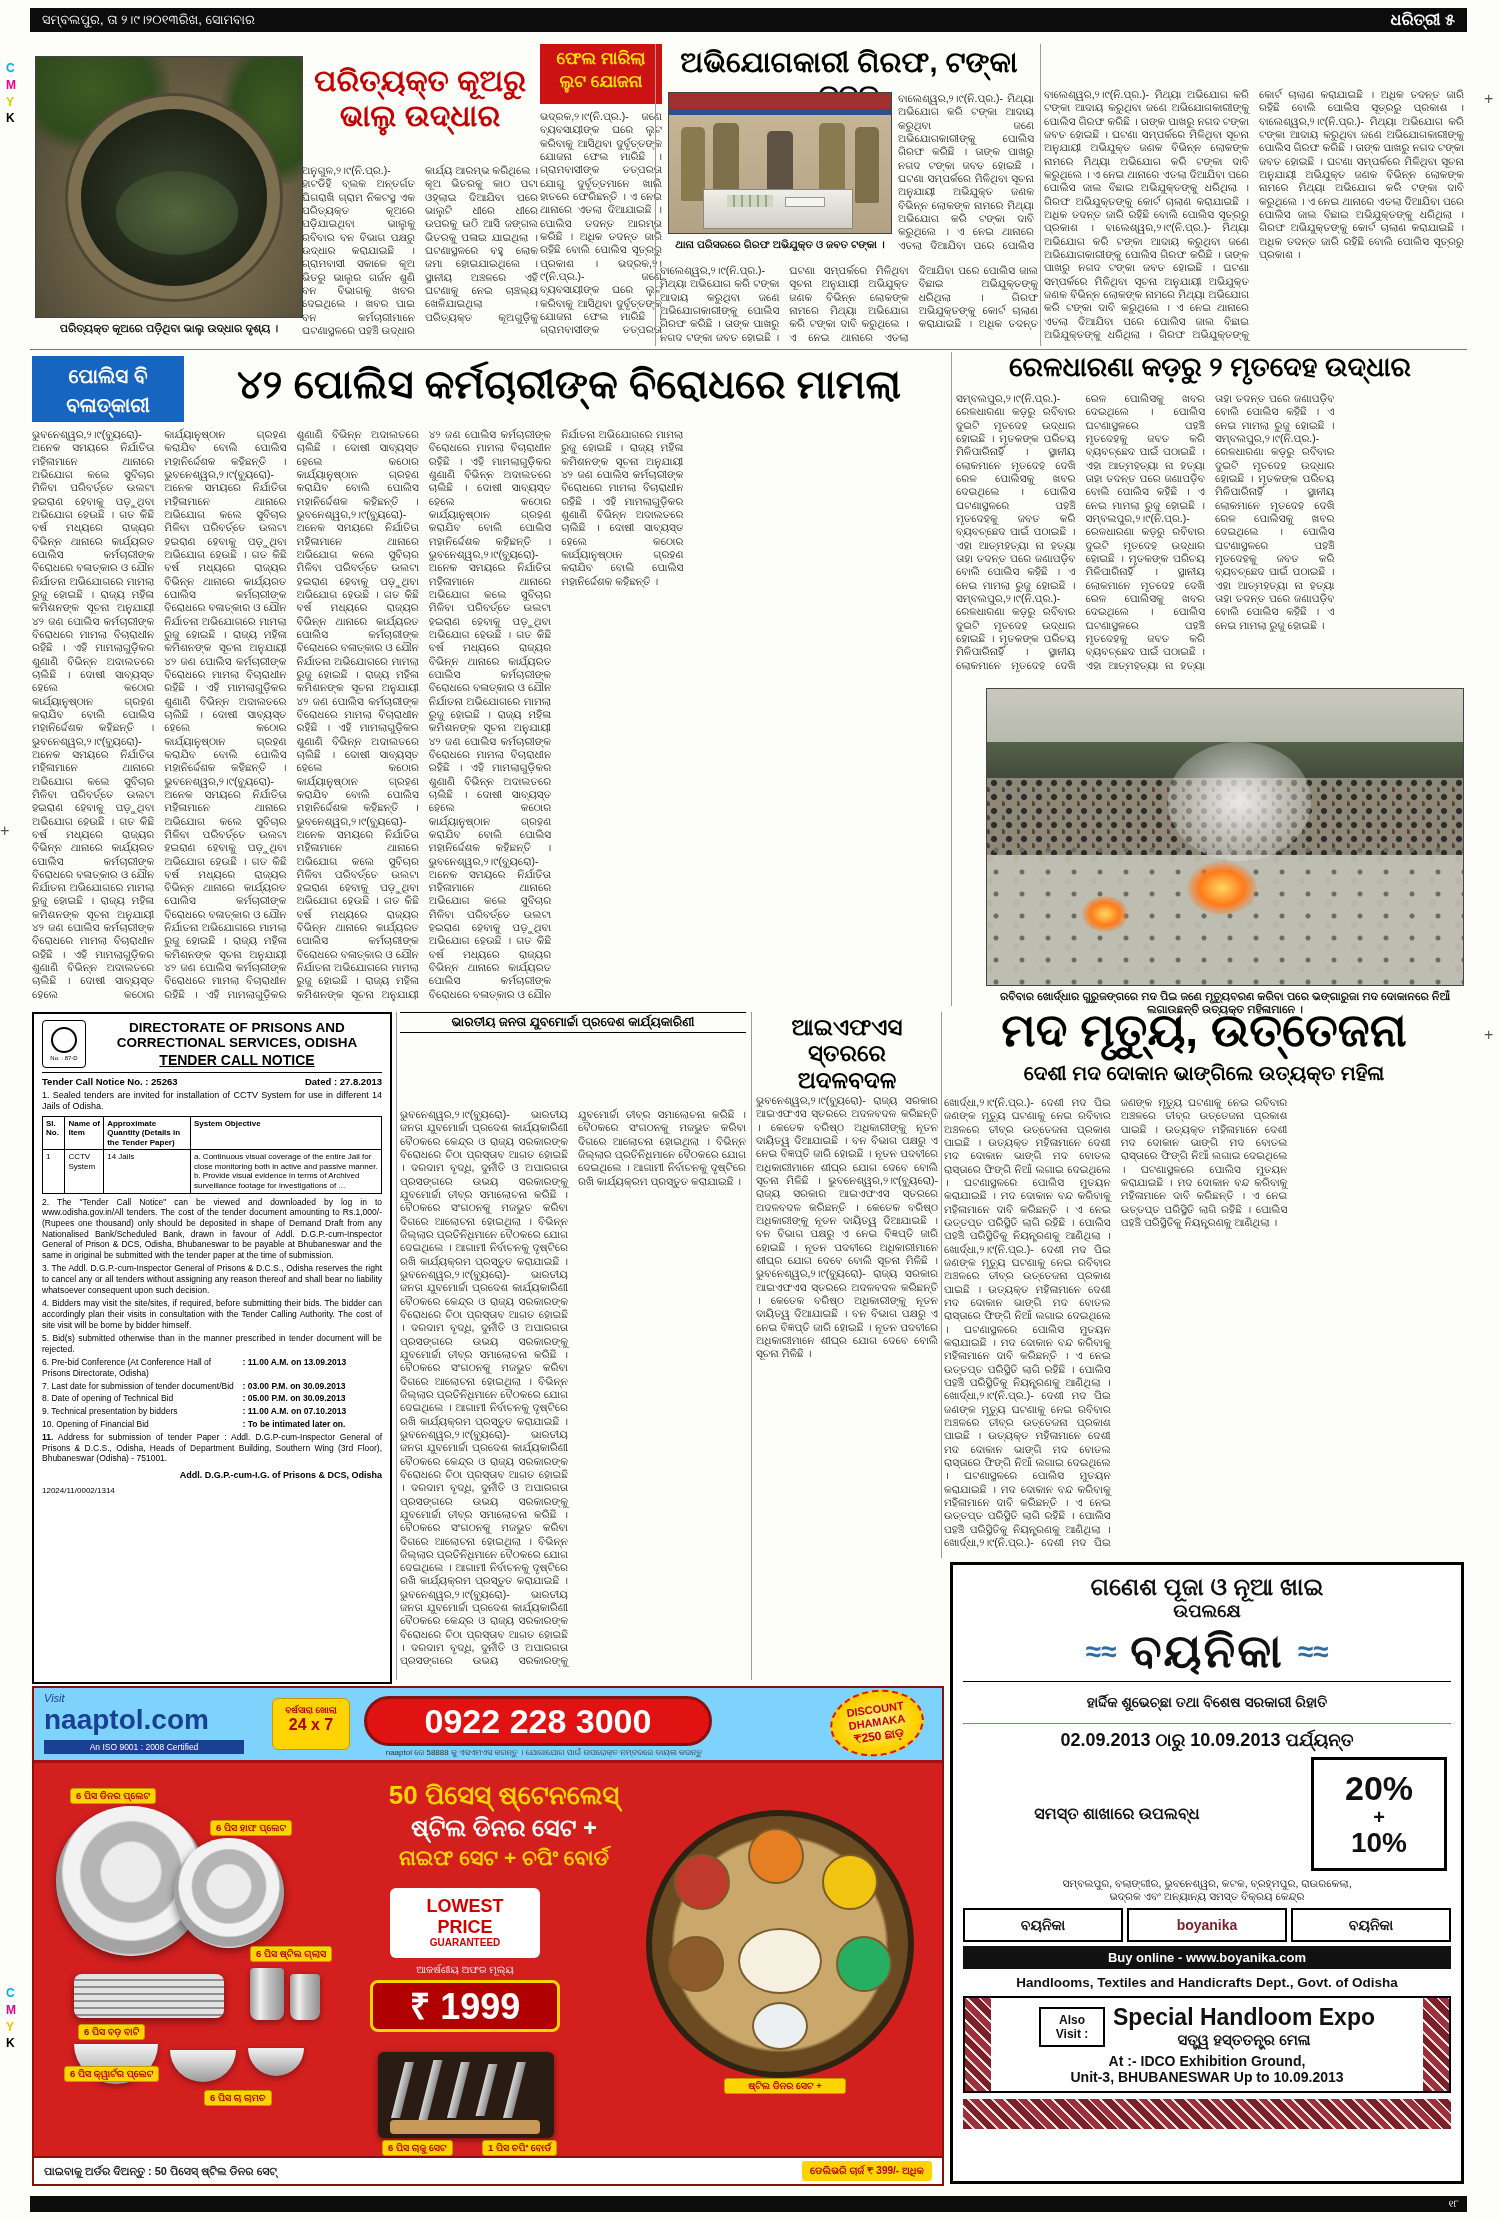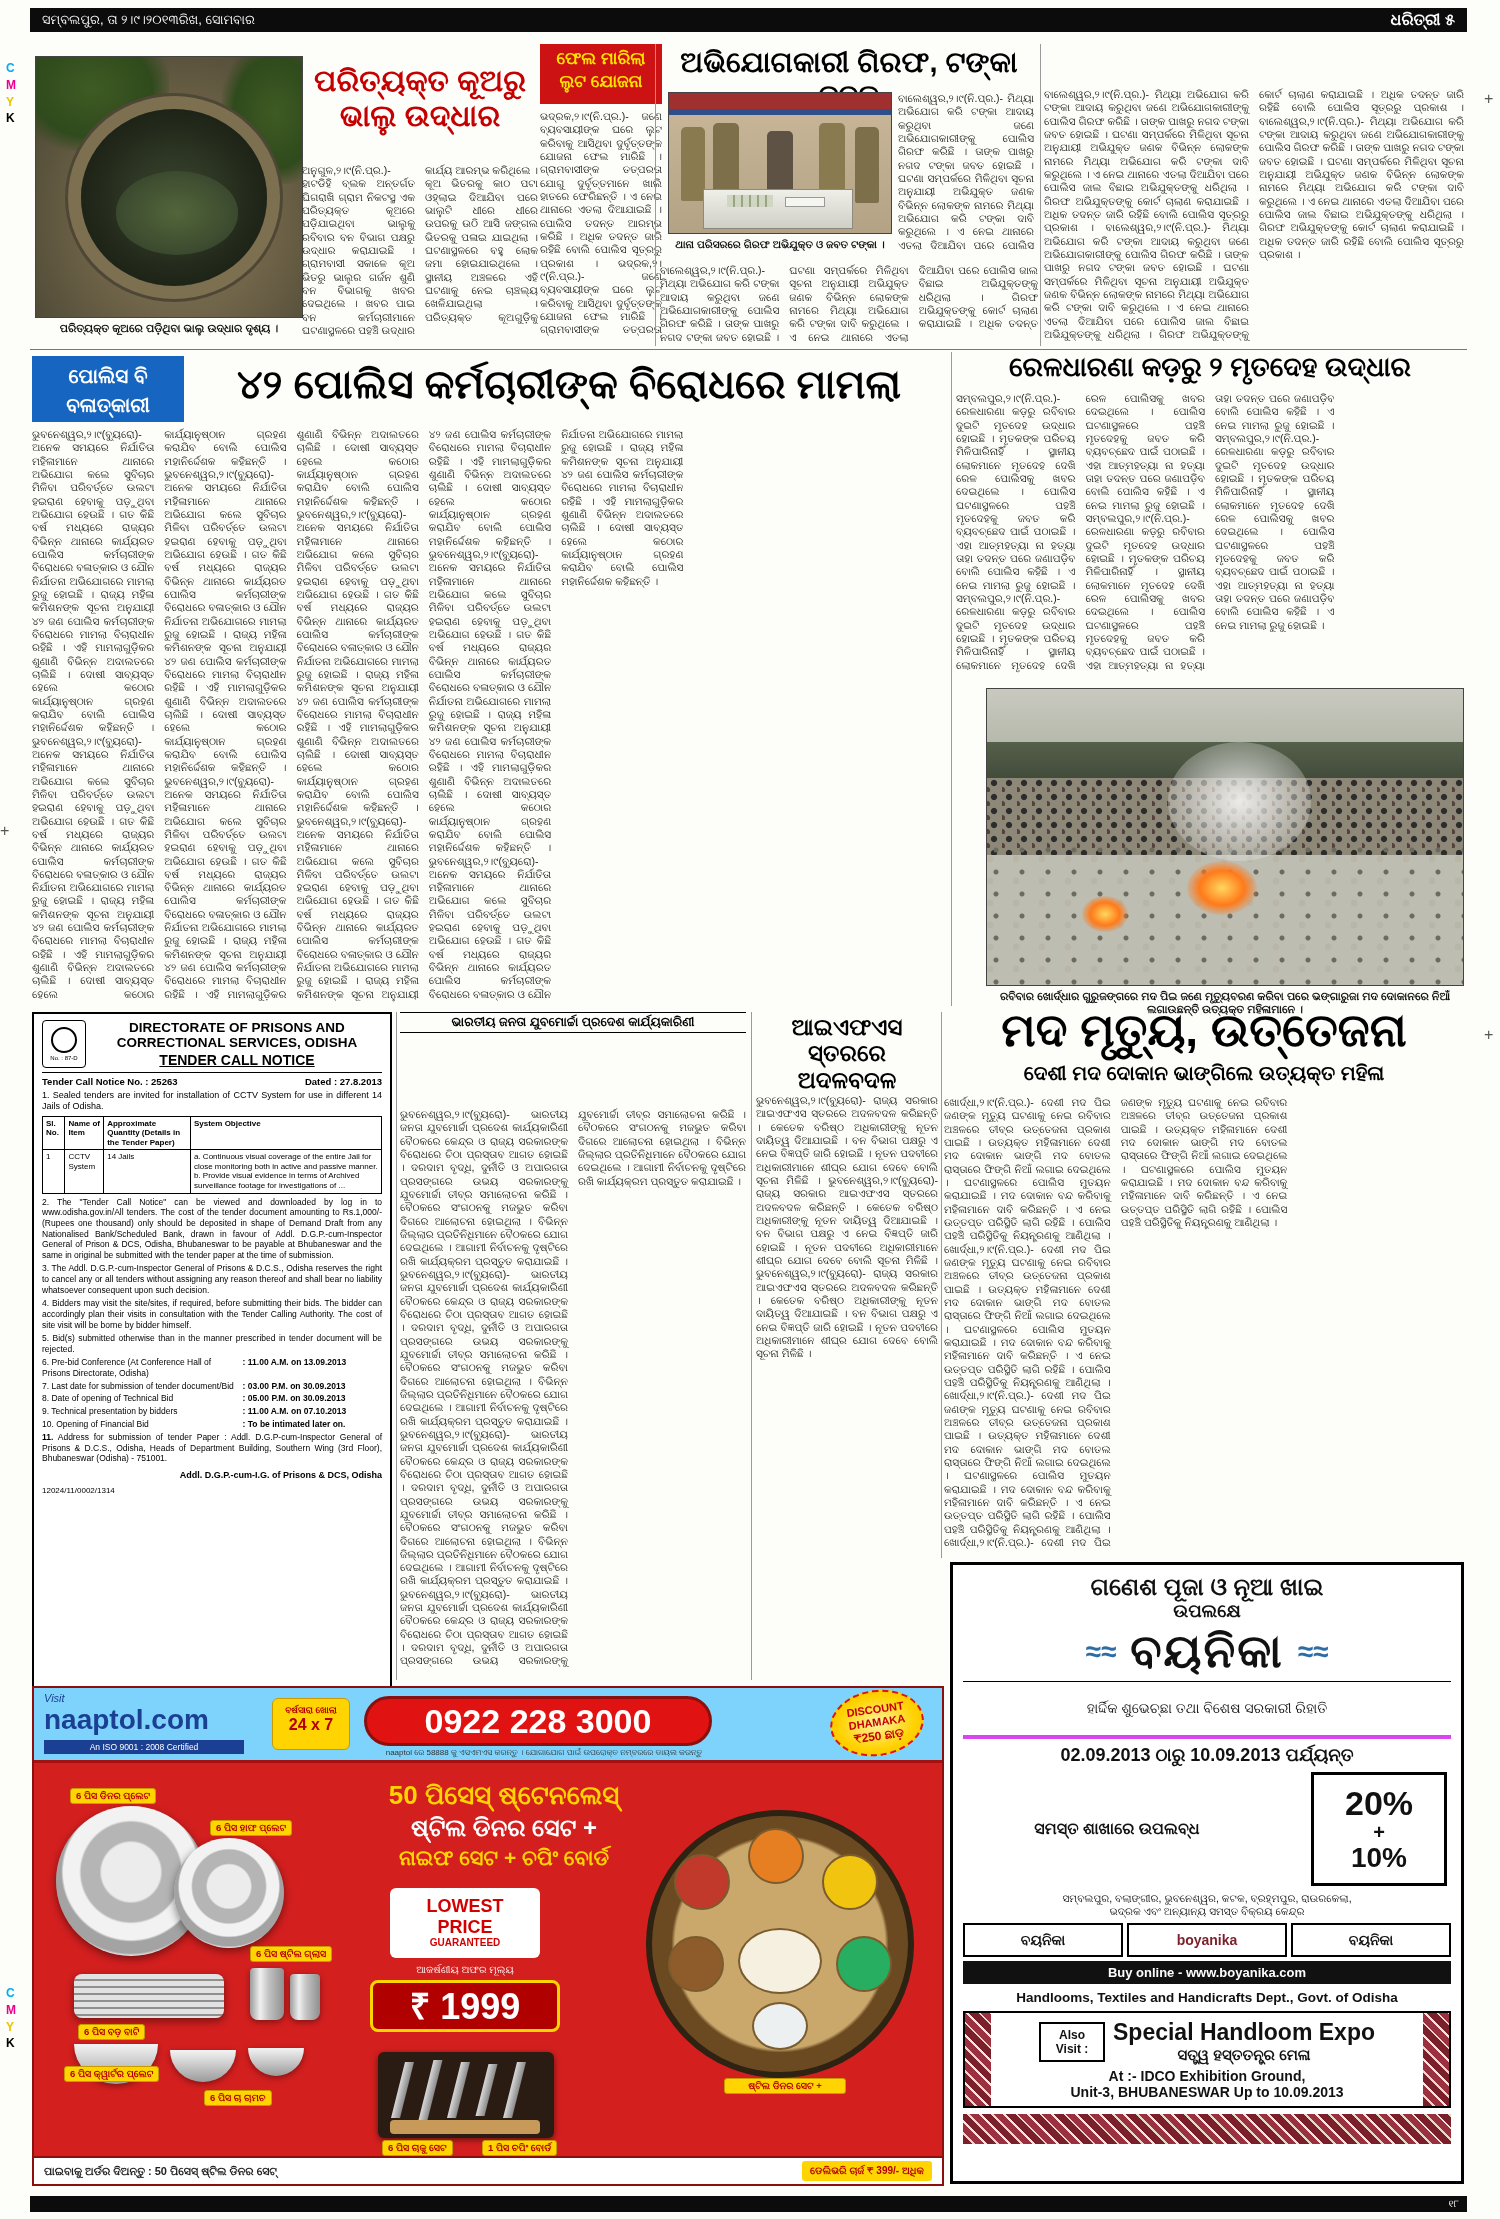--- a/index.html
+++ b/index.html
@@ -137,21 +137,21 @@
     <div class="crowd-sky"></div>
     <div class="crowd-trees"></div>
     <div class="crowd-people"></div>
     <div class="crowd-ground"></div>
     <div class="smoke" style="left:38%;top:18%;width:30%;height:40%;"></div>
     <div class="fire" style="left:42%;top:58%;width:70px;height:54px;"></div>
     <div class="fire" style="left:20%;top:70%;width:46px;height:36px;"></div>
   </div>
   <div class="abs caption" style="left:986px;top:990px;width:478px;font-size:11px;">ରବିବାର ଖୋର୍ଦ୍ଧାର ଗୁରୁଜଙ୍ଗରେ ମଦ ପିଇ ଜଣେ ମୃତ୍ୟୁବରଣ କରିବା ପରେ ଭଙ୍ଗାରୁଜା ମଦ ଦୋକାନରେ ନିଆଁ ଲଗାଉଛନ୍ତି ଉତ୍ୟକ୍ତ ମହିଳାମାନେ ।</div>
 
-  <div class="abs tender" style="left:32px;top:1012px;width:360px;height:748px;">
+  <div class="abs tender" style="left:32px;top:1012px;width:360px;height:672px;">
     <div style="display:flex;align-items:flex-start;">
       <div style="width:42px;height:46px;border:1px solid #000;border-radius:4px;margin-right:6px;display:flex;flex-direction:column;align-items:center;justify-content:center;">
         <div style="width:22px;height:22px;border-radius:50%;border:2px solid #000;"></div>
         <div style="font-size:6px;margin-top:2px;">No. : 87-D</div>
       </div>
       <div style="flex:1;text-align:center;">
         <div style="font-weight:bold;font-size:13.5px;">DIRECTORATE OF PRISONS AND</div>
         <div style="font-weight:bold;font-size:13.5px;">CORRECTIONAL SERVICES, ODISHA</div>
         <div style="font-weight:bold;font-size:14px;text-decoration:underline;margin-top:2px;">TENDER CALL NOTICE</div>
       </div>
@@ -220,21 +220,21 @@
   <div class="abs bodytext" style="left:944px;top:1096px;width:520px;height:460px;column-count:3;">ଖୋର୍ଦ୍ଧା,୨।୯(ନି.ପ୍ର.)- ଦେଶୀ ମଦ ପିଇ ଜଣଙ୍କ ମୃତ୍ୟୁ ଘଟଣାକୁ ନେଇ ରବିବାର ଅଞ୍ଚଳରେ ତୀବ୍ର ଉତ୍ତେଜନା ପ୍ରକାଶ ପାଇଛି । ଉତ୍ୟକ୍ତ ମହିଳାମାନେ ଦେଶୀ ମଦ ଦୋକାନ ଭାଙ୍ଗି ମଦ ବୋତଲ ରାସ୍ତାରେ ଫିଙ୍ଗି ନିଆଁ ଲଗାଇ ଦେଇଥିଲେ । ଘଟଣାସ୍ଥଳରେ ପୋଲିସ ମୁତୟନ କରାଯାଇଛି । ମଦ ଦୋକାନ ବନ୍ଦ କରିବାକୁ ମହିଳାମାନେ ଦାବି କରିଛନ୍ତି । ଏ ନେଇ ଉତ୍ତପ୍ତ ପରିସ୍ଥିତି ଲାଗି ରହିଛି । ପୋଲିସ ପହଞ୍ଚି ପରିସ୍ଥିତିକୁ ନିୟନ୍ତ୍ରଣକୁ ଆଣିଥିଲା । ଖୋର୍ଦ୍ଧା,୨।୯(ନି.ପ୍ର.)- ଦେଶୀ ମଦ ପିଇ ଜଣଙ୍କ ମୃତ୍ୟୁ ଘଟଣାକୁ ନେଇ ରବିବାର ଅଞ୍ଚଳରେ ତୀବ୍ର ଉତ୍ତେଜନା ପ୍ରକାଶ ପାଇଛି । ଉତ୍ୟକ୍ତ ମହିଳାମାନେ ଦେଶୀ ମଦ ଦୋକାନ ଭାଙ୍ଗି ମଦ ବୋତଲ ରାସ୍ତାରେ ଫିଙ୍ଗି ନିଆଁ ଲଗାଇ ଦେଇଥିଲେ । ଘଟଣାସ୍ଥଳରେ ପୋଲିସ ମୁତୟନ କରାଯାଇଛି । ମଦ ଦୋକାନ ବନ୍ଦ କରିବାକୁ ମହିଳାମାନେ ଦାବି କରିଛନ୍ତି । ଏ ନେଇ ଉତ୍ତପ୍ତ ପରିସ୍ଥିତି ଲାଗି ରହିଛି । ପୋଲିସ ପହଞ୍ଚି ପରିସ୍ଥିତିକୁ ନିୟନ୍ତ୍ରଣକୁ ଆଣିଥିଲା । ଖୋର୍ଦ୍ଧା,୨।୯(ନି.ପ୍ର.)- ଦେଶୀ ମଦ ପିଇ ଜଣଙ୍କ ମୃତ୍ୟୁ ଘଟଣାକୁ ନେଇ ରବିବାର ଅଞ୍ଚଳରେ ତୀବ୍ର ଉତ୍ତେଜନା ପ୍ରକାଶ ପାଇଛି । ଉତ୍ୟକ୍ତ ମହିଳାମାନେ ଦେଶୀ ମଦ ଦୋକାନ ଭାଙ୍ଗି ମଦ ବୋତଲ ରାସ୍ତାରେ ଫିଙ୍ଗି ନିଆଁ ଲଗାଇ ଦେଇଥିଲେ । ଘଟଣାସ୍ଥଳରେ ପୋଲିସ ମୁତୟନ କରାଯାଇଛି । ମଦ ଦୋକାନ ବନ୍ଦ କରିବାକୁ ମହିଳାମାନେ ଦାବି କରିଛନ୍ତି । ଏ ନେଇ ଉତ୍ତପ୍ତ ପରିସ୍ଥିତି ଲାଗି ରହିଛି । ପୋଲିସ ପହଞ୍ଚି ପରିସ୍ଥିତିକୁ ନିୟନ୍ତ୍ରଣକୁ ଆଣିଥିଲା । ଖୋର୍ଦ୍ଧା,୨।୯(ନି.ପ୍ର.)- ଦେଶୀ ମଦ ପିଇ ଜଣଙ୍କ ମୃତ୍ୟୁ ଘଟଣାକୁ ନେଇ ରବିବାର ଅଞ୍ଚଳରେ ତୀବ୍ର ଉତ୍ତେଜନା ପ୍ରକାଶ ପାଇଛି । ଉତ୍ୟକ୍ତ ମହିଳାମାନେ ଦେଶୀ ମଦ ଦୋକାନ ଭାଙ୍ଗି ମଦ ବୋତଲ ରାସ୍ତାରେ ଫିଙ୍ଗି ନିଆଁ ଲଗାଇ ଦେଇଥିଲେ । ଘଟଣାସ୍ଥଳରେ ପୋଲିସ ମୁତୟନ କରାଯାଇଛି । ମଦ ଦୋକାନ ବନ୍ଦ କରିବାକୁ ମହିଳାମାନେ ଦାବି କରିଛନ୍ତି । ଏ ନେଇ ଉତ୍ତପ୍ତ ପରିସ୍ଥିତି ଲାଗି ରହିଛି । ପୋଲିସ ପହଞ୍ଚି ପରିସ୍ଥିତିକୁ ନିୟନ୍ତ୍ରଣକୁ ଆଣିଥିଲା । </div>
 
   <div class="abs by-box" style="left:950px;top:1562px;width:514px;height:622px;padding:8px 10px;">
     <div style="font-weight:bold;font-size:24px;">ଗଣେଶ ପୂଜା ଓ ନୂଆ ଖାଇ</div>
     <div style="font-weight:bold;font-size:18px;">ଉପଲକ୍ଷେ</div>
     <div style="display:flex;align-items:center;justify-content:center;gap:14px;margin:2px 0;">
       <span style="color:#2e6da4;font-size:28px;font-weight:bold;">≈≈</span>
       <span style="font-size:46px;font-weight:bold;letter-spacing:2px;">ବୟନିକା</span>
       <span style="color:#2e6da4;font-size:28px;font-weight:bold;">≈≈</span>
     </div>
-    <div style="font-weight:normal;font-size:14px;border-top:1px solid #000;border-bottom:4px solid #d946ef;padding:18px 0;">ହାର୍ଦ୍ଦିକ ଶୁଭେଚ୍ଛା ତଥା ବିଶେଷ ସରକାରୀ ରିହାତି</div>
+    <div style="font-weight:bold;font-size:14px;border-top:1px solid #000;border-bottom:1px solid #d946ef;padding:12px 0;">ହାର୍ଦ୍ଦିକ ଶୁଭେଚ୍ଛା ତଥା ବିଶେଷ ସରକାରୀ ରିହାତି</div>
     <div style="font-weight:bold;font-size:18px;margin-top:6px;">02.09.2013 ଠାରୁ 10.09.2013 ପର୍ଯ୍ୟନ୍ତ</div>
     <div style="display:flex;align-items:center;justify-content:space-between;margin:6px 4px;">
       <div style="font-weight:bold;font-size:16px;width:300px;text-align:center;">ସମସ୍ତ ଶାଖାରେ ଉପଲବ୍ଧ</div>
       <div class="disc-box" style="width:130px;height:108px;">
         <span style="font-size:34px;">20%</span>
         <span style="font-size:20px;">+</span>
         <span style="font-size:28px;">10%</span>
       </div>
     </div>
     <div style="font-size:10.5px;">ସମ୍ବଲପୁର, ବଲାଙ୍ଗୀର, ଭୁବନେଶ୍ୱର, କଟକ, ବ୍ରହ୍ମପୁର, ରାଉରକେଲା,</div>

